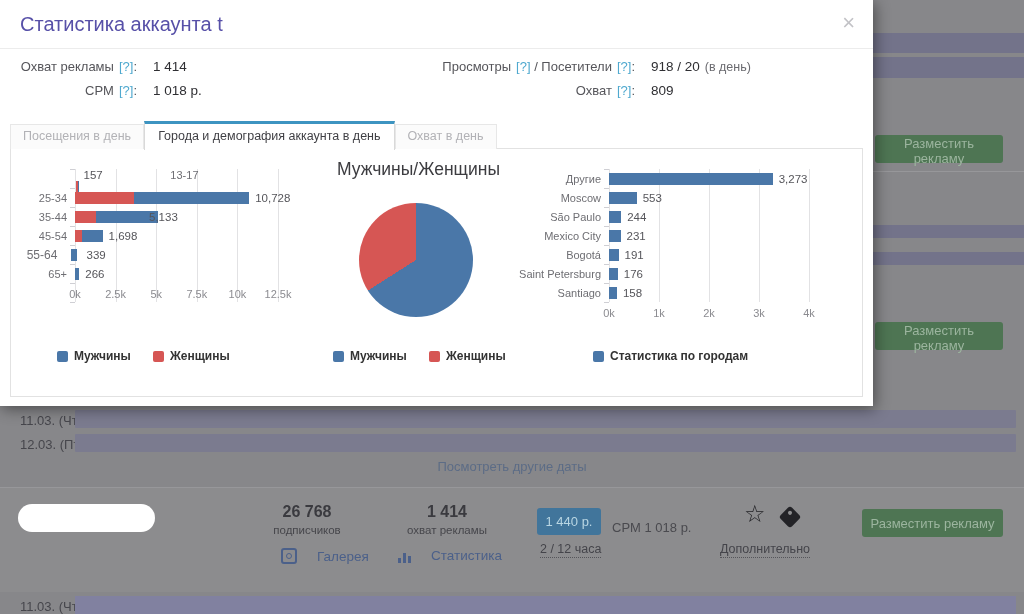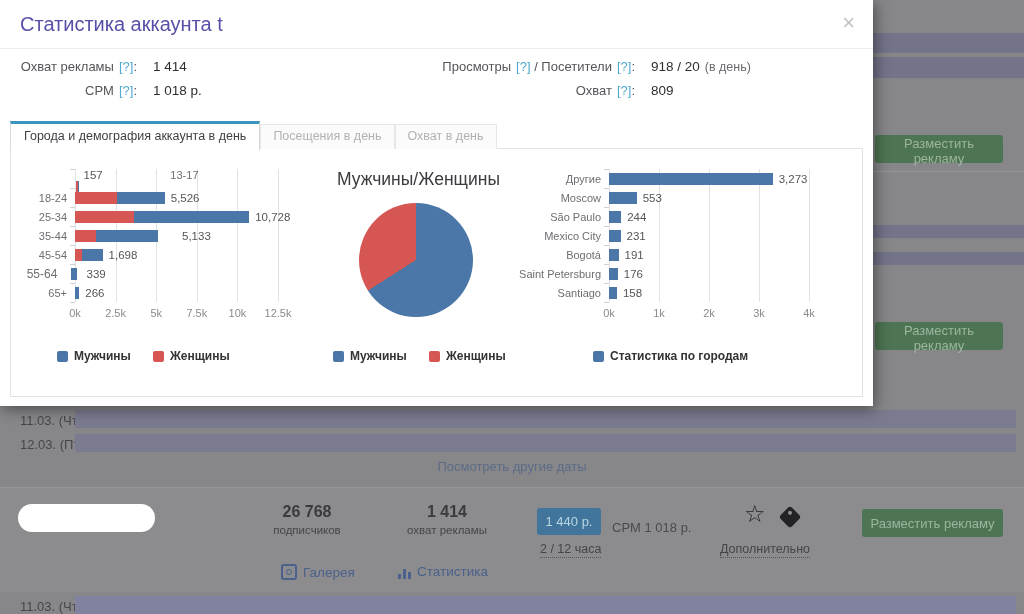--- a/index.html
+++ b/index.html
@@ -26,21 +26,21 @@
   .metric .ml{font-size:11.5px;color:#46464b;display:block;margin-top:3px;}
   .pricebtn{position:absolute;left:537px;top:20px;width:64px;height:27px;background:#41759b;border:0;border-radius:3px;
             color:#b9d6e3;font-size:13px;font-family:inherit;}
   .cpmtxt{position:absolute;left:612px;top:32px;font-size:13px;color:#4a4a4f;}
   .dotted{border-bottom:1px dotted #55555a;padding-bottom:1px;cursor:pointer;}
   .slots{position:absolute;left:540px;top:54px;font-size:12.5px;color:#44444a;}
   .addl{position:absolute;left:700px;top:54px;width:130px;text-align:center;font-size:12.5px;color:#44444a;}
   .star{position:absolute;left:744px;top:14px;font-size:24px;line-height:24px;color:#222226;cursor:pointer;}
   .tagicon{position:absolute;left:782px;top:21px;width:16px;height:16px;background:#232327;border-radius:3px;transform:rotate(45deg);cursor:pointer;}
   .tagicon span{position:absolute;left:3px;top:3px;width:4px;height:4px;border-radius:50%;background:#8c8c8e;}
-  .blink{position:absolute;top:76px;font-size:13.5px;color:#4b608a;cursor:pointer;display:flex;align-items:flex-end;gap:6px;}
+  .blink{position:absolute;top:60px;font-size:13.5px;color:#4b608a;cursor:pointer;display:flex;align-items:flex-end;gap:20px;}
   .iicon{width:12px;height:12px;border:2px solid #4b608a;border-radius:3px;position:relative;display:inline-block;}
   .iicon span{position:absolute;left:3px;top:3px;width:4px;height:4px;border:1px solid #4b608a;border-radius:50%;}
   .cicon{display:inline-flex;align-items:flex-end;gap:2px;height:12px;}
   .cicon span{width:3px;background:#4b608a;display:inline-block;}
   .lastband{position:absolute;left:75px;right:8px;top:596px;height:18px;background:#8181a0;}
 
   
   .modal{position:absolute;left:0;top:0;width:873px;height:406px;background:#ffffff;z-index:10;
          box-shadow:2px 3px 14px rgba(0,0,0,0.45);}
   .mhead{position:relative;height:48px;border-bottom:1px solid #ececec;}
@@ -56,21 +56,21 @@
   .ssep{color:#55555a;}
   .sval{margin-left:16px;color:#2f2f33;font-size:13.5px;}
   .ssuf{margin-left:5px;color:#6b6b70;font-size:12.5px;}
   .tabs{position:absolute;left:10px;top:121px;display:flex;align-items:flex-end;z-index:3;}
   .tab{font-size:12.5px;cursor:pointer;white-space:nowrap;}
   .tab.active{background:#fff;color:#3f3f44;border-top:3px solid #3d94c1;border-left:1px solid #d9d9d9;
               border-right:1px solid #d9d9d9;padding:5px 13px 7px;margin-bottom:-1px;}
   .tab.off{background:#fbfbfb;color:#b2b2b6;border:1px solid #e7e7e7;border-bottom:0;padding:4px 12px 6px;}
   .panel{position:absolute;left:10px;top:148px;width:851px;height:247px;background:#fff;border:1px solid #e2e2e2;z-index:1;}
   .chart{position:absolute;}
-  .pietitle{position:absolute;left:295px;top:20px;width:225px;text-align:center;font-size:17.5px;color:#3c3c40;}
+  .pietitle{position:absolute;left:295px;top:10px;width:225px;text-align:center;font-size:17.5px;color:#3c3c40;}
   .pie{position:absolute;left:348px;top:54px;width:114px;height:114px;border-radius:50%;}
   .legend{position:absolute;top:200px;display:flex;gap:22px;font-size:12px;font-weight:bold;color:#333;}
   .legend .li{display:flex;align-items:center;gap:6px;}
   .legend .sw{width:11px;height:11px;border-radius:2px;display:inline-block;}
 </style>
 </head>
 <body>
 
 <div class="page">
 
@@ -149,22 +149,22 @@
         <span class="sval">918 / 20</span>
         <span class="ssuf">(в день)</span>
       </div>
       <div class="srow">
         <span class="labels"><span>Охват</span><span class="shelp">[?]</span><span class="ssep">:</span></span>
         <span class="sval">809</span>
       </div>
     </div>
 
     <div class="tabs">
+      <div class="tab off">Посещения в день</div>
       <div class="tab active">Города и демография аккаунта в день</div>
-      <div class="tab off">Посещения в день</div>
       <div class="tab off">Охват в день</div>
     </div>
 
     <div class="panel">
       <div id="chart-age" class="chart" style="left: 6px; top: 20px; width: 321px;">
           <div style="position: relative;">
             <div style="position: absolute; left: 58px; top: 0px; width: 203px; height: 133px;">
               <div style="position: absolute; top: 0px; bottom: 0px; width: 1px; background: rgb(226, 226, 228); left: 0%;"></div>
               <div style="position: absolute; top: 0px; bottom: 0px; width: 1px; background: rgb(226, 226, 228); left: 20%;"></div>
               <div style="position: absolute; top: 0px; bottom: 0px; width: 1px; background: rgb(226, 226, 228); left: 40%;"></div>
@@ -182,42 +182,34 @@
             </div>
             <div style="display: flex; align-items: center; height: 19px; position: relative; flex-direction: column;">
               <span style="width: 50px; margin-right: 8px; text-align: right; font-size: 11px; color: rgb(110, 110, 115); white-space: nowrap;">13-17</span>
               <span style="display: flex; width: 203px; height: 12px; flex: 0 0 auto;">
                 <span style="height: 12px; width: 1.9488px; background: rgb(214, 86, 84);"></span>
                 <span style="height: 12px; width: 1.5px; background: rgb(74, 119, 168);"></span>
               </span>
               <span style="position: absolute; left: 66.5497px; font-size: 11.5px; color: rgb(85, 85, 90); white-space: nowrap;">157</span>
             </div>
             <div style="display: flex; align-items: center; height: 19px; position: relative;">
-              <span style="width: 50px; margin-right: 8px; text-align: right; font-size: 11px; color: rgb(110, 110, 115); white-space: nowrap;">18-24</span>
-              <span style="display: flex; width: 203px; height: 12px; flex: 0 0 auto;">
-                <span style="height: 12px; width: 42.224px; background: rgb(214, 86, 84);"></span>
-                <span style="height: 12px; width: 47.5182px; background: rgb(74, 119, 168);"></span>
-              </span>
-              <span style="position: absolute; left: 153.742px; font-size: 11.5px; color: rgb(85, 85, 90); white-space: nowrap;">5,526</span>
-            </div>
-            <div style="display: flex; align-items: center; height: 19px; position: relative;">
               <span style="width: 50px; margin-right: 8px; text-align: right; font-size: 11px; color: rgb(110, 110, 115); white-space: nowrap;">25-34</span>
               <span style="display: flex; width: 203px; height: 12px; flex: 0 0 auto;">
                 <span style="height: 12px; width: 59.276px; background: rgb(214, 86, 84);"></span>
                 <span style="height: 12px; width: 114.947px; background: rgb(74, 119, 168);"></span>
               </span>
               <span style="position: absolute; left: 238.223px; font-size: 11.5px; color: rgb(85, 85, 90); white-space: nowrap;">10,728</span>
             </div>
             <div style="display: flex; align-items: center; height: 19px; position: relative;">
               <span style="width: 50px; margin-right: 8px; text-align: right; font-size: 11px; color: rgb(110, 110, 115); white-space: nowrap;">35-44</span>
               <span style="display: flex; width: 203px; height: 12px; flex: 0 0 auto;">
                 <span style="height: 12px; width: 21.112px; background: rgb(214, 86, 84);"></span>
                 <span style="height: 12px; width: 62.2479px; background: rgb(74, 119, 168);"></span>
               </span>
-              <span style="position: absolute; left: 165px; font-size: 11.5px; color: rgb(85, 85, 90); white-space: nowrap;">5,133</span>
+              <span style="position: absolute; left: 132px; font-size: 11.5px; color: rgb(85, 85, 90); white-space: nowrap;">5,133</span>
             </div>
             <div style="display: flex; align-items: center; height: 19px; position: relative;">
               <span style="width: 50px; margin-right: 8px; text-align: right; font-size: 11px; color: rgb(110, 110, 115); white-space: nowrap;">45-54</span>
               <span style="display: flex; width: 203px; height: 12px; flex: 0 0 auto;">
                 <span style="height: 12px; width: 6.9832px; background: rgb(214, 86, 84);"></span>
                 <span style="height: 12px; width: 20.5923px; background: rgb(74, 119, 168);"></span>
               </span>
               <span style="position: absolute; left: 91.5755px; font-size: 11.5px; color: rgb(85, 85, 90); white-space: nowrap;">1,698</span>
             </div>
             <div style="display: flex; align-items: center; height: 19px; position: relative;">

